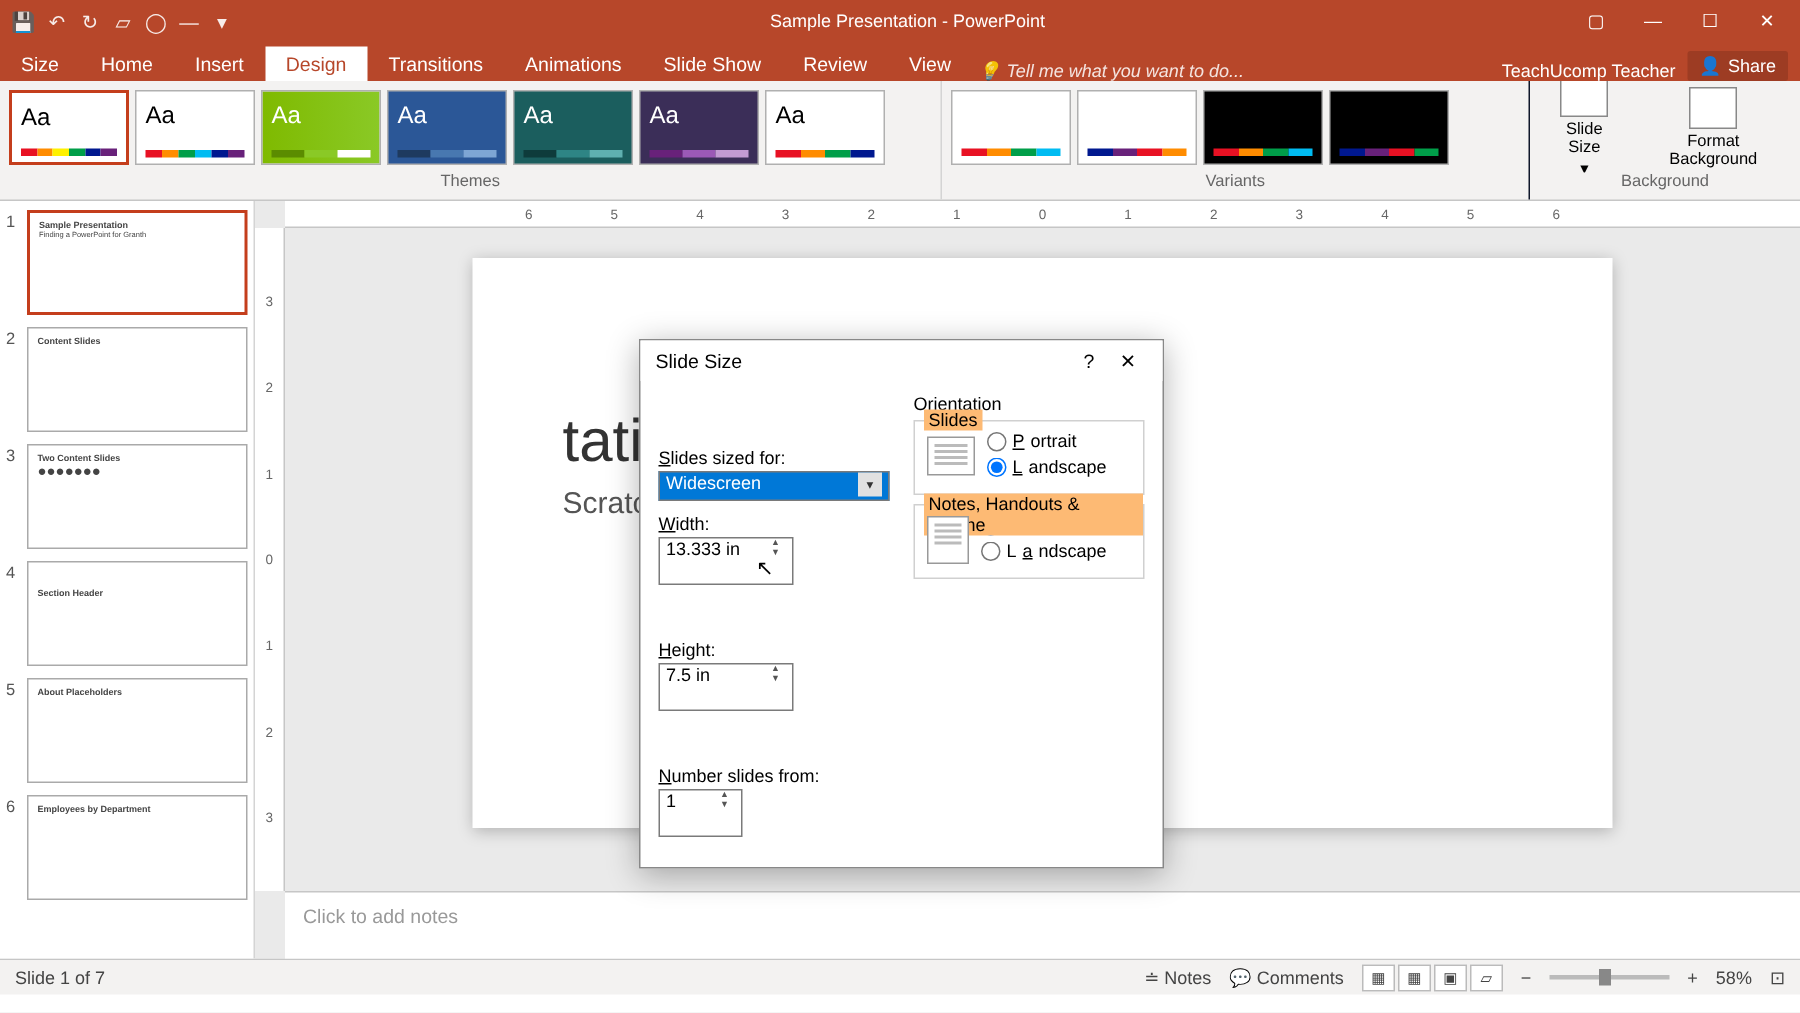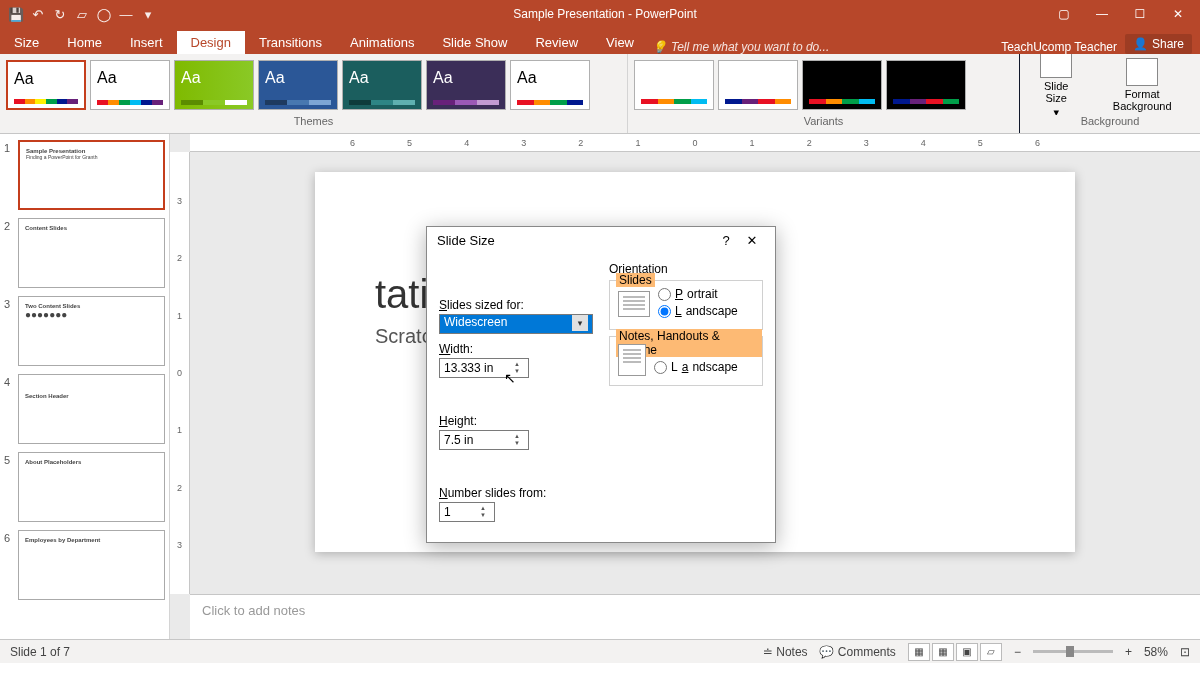--- a/index.html
+++ b/index.html
@@ -53,21 +53,21 @@
 .dialog { position:absolute; left:426px; top:226px; width:350px; background:#fff; border:1px solid #888; box-shadow:0 4px 20px rgba(0,0,0,0.3); font-size:12px; }
 .dlg-title { padding:6px 10px; display:flex; align-items:center; background:#fff; }
 .dlg-title .t { flex:1; font-size:13px; }
 .dlg-title .btn { width:26px; text-align:center; font-size:13px; cursor:pointer; }
 .dlg-body { padding:8px 12px 12px; display:flex; gap:16px; }
 .dlg-col { flex:1; }
 .dlg-label { margin-bottom:2px;margin-top:36px; }
 .dlg-label u { text-decoration:underline; }
 .dlg-select { width:100%; height:20px; border:1px solid #7a7a7a; background:#0078d7; color:#fff; font-size:12px; padding:0 4px; display:flex; align-items:flex-start; justify-content:space-between; }
 .dlg-select .arrow { width:16px; height:16px; background:#e1e1e1; color:#333; display:flex; align-items:center; justify-content:center; font-size:9px; }
-.dlg-input { width:90px; height:20px; border:1px solid #7a7a7a; padding:0 4px; display:flex; align-items:center; justify-content:space-between; margin-bottom:8px; }
+.dlg-input { width:90px; height:32px; border:1px solid #7a7a7a; padding:0 4px; display:flex; justify-content:space-between; margin-bottom:8px; }
 .dlg-input .spin { width:14px; display:flex; flex-direction:column; font-size:6px; line-height:7px; text-align:center; color:#555; }
 .fieldset { border:1px solid #d0d0d0; padding:6px 8px 8px; margin-bottom:6px; position:relative; }
 .fieldset .legend { position:absolute; top:-8px; left:6px; background:#fdba74; padding:0 3px; }
 .flex-row { display:flex; gap:8px; align-items:center; }
 .page-icon { width:28px; height:32px; border:1px solid #999; background:#fff; position:relative; }
 .page-icon::before{ content:''; position:absolute; top:4px; left:4px; right:4px; height:2px; background:#bbb; box-shadow:0 4px 0 #bbb,0 8px 0 #bbb,0 12px 0 #bbb; }
 .radio-group label { display:flex; align-items:center; gap:4px; margin-bottom:3px; }
 .radio-group input { margin:0; }
 .dlg-buttons { display:flex; justify-content:flex-end; gap:10px; padding:0 12px 12px; }
 .dlg-buttons button { width:76px; height:22px; border:1px solid #adadad; background:#e1e1e1; font-size:12px; }

